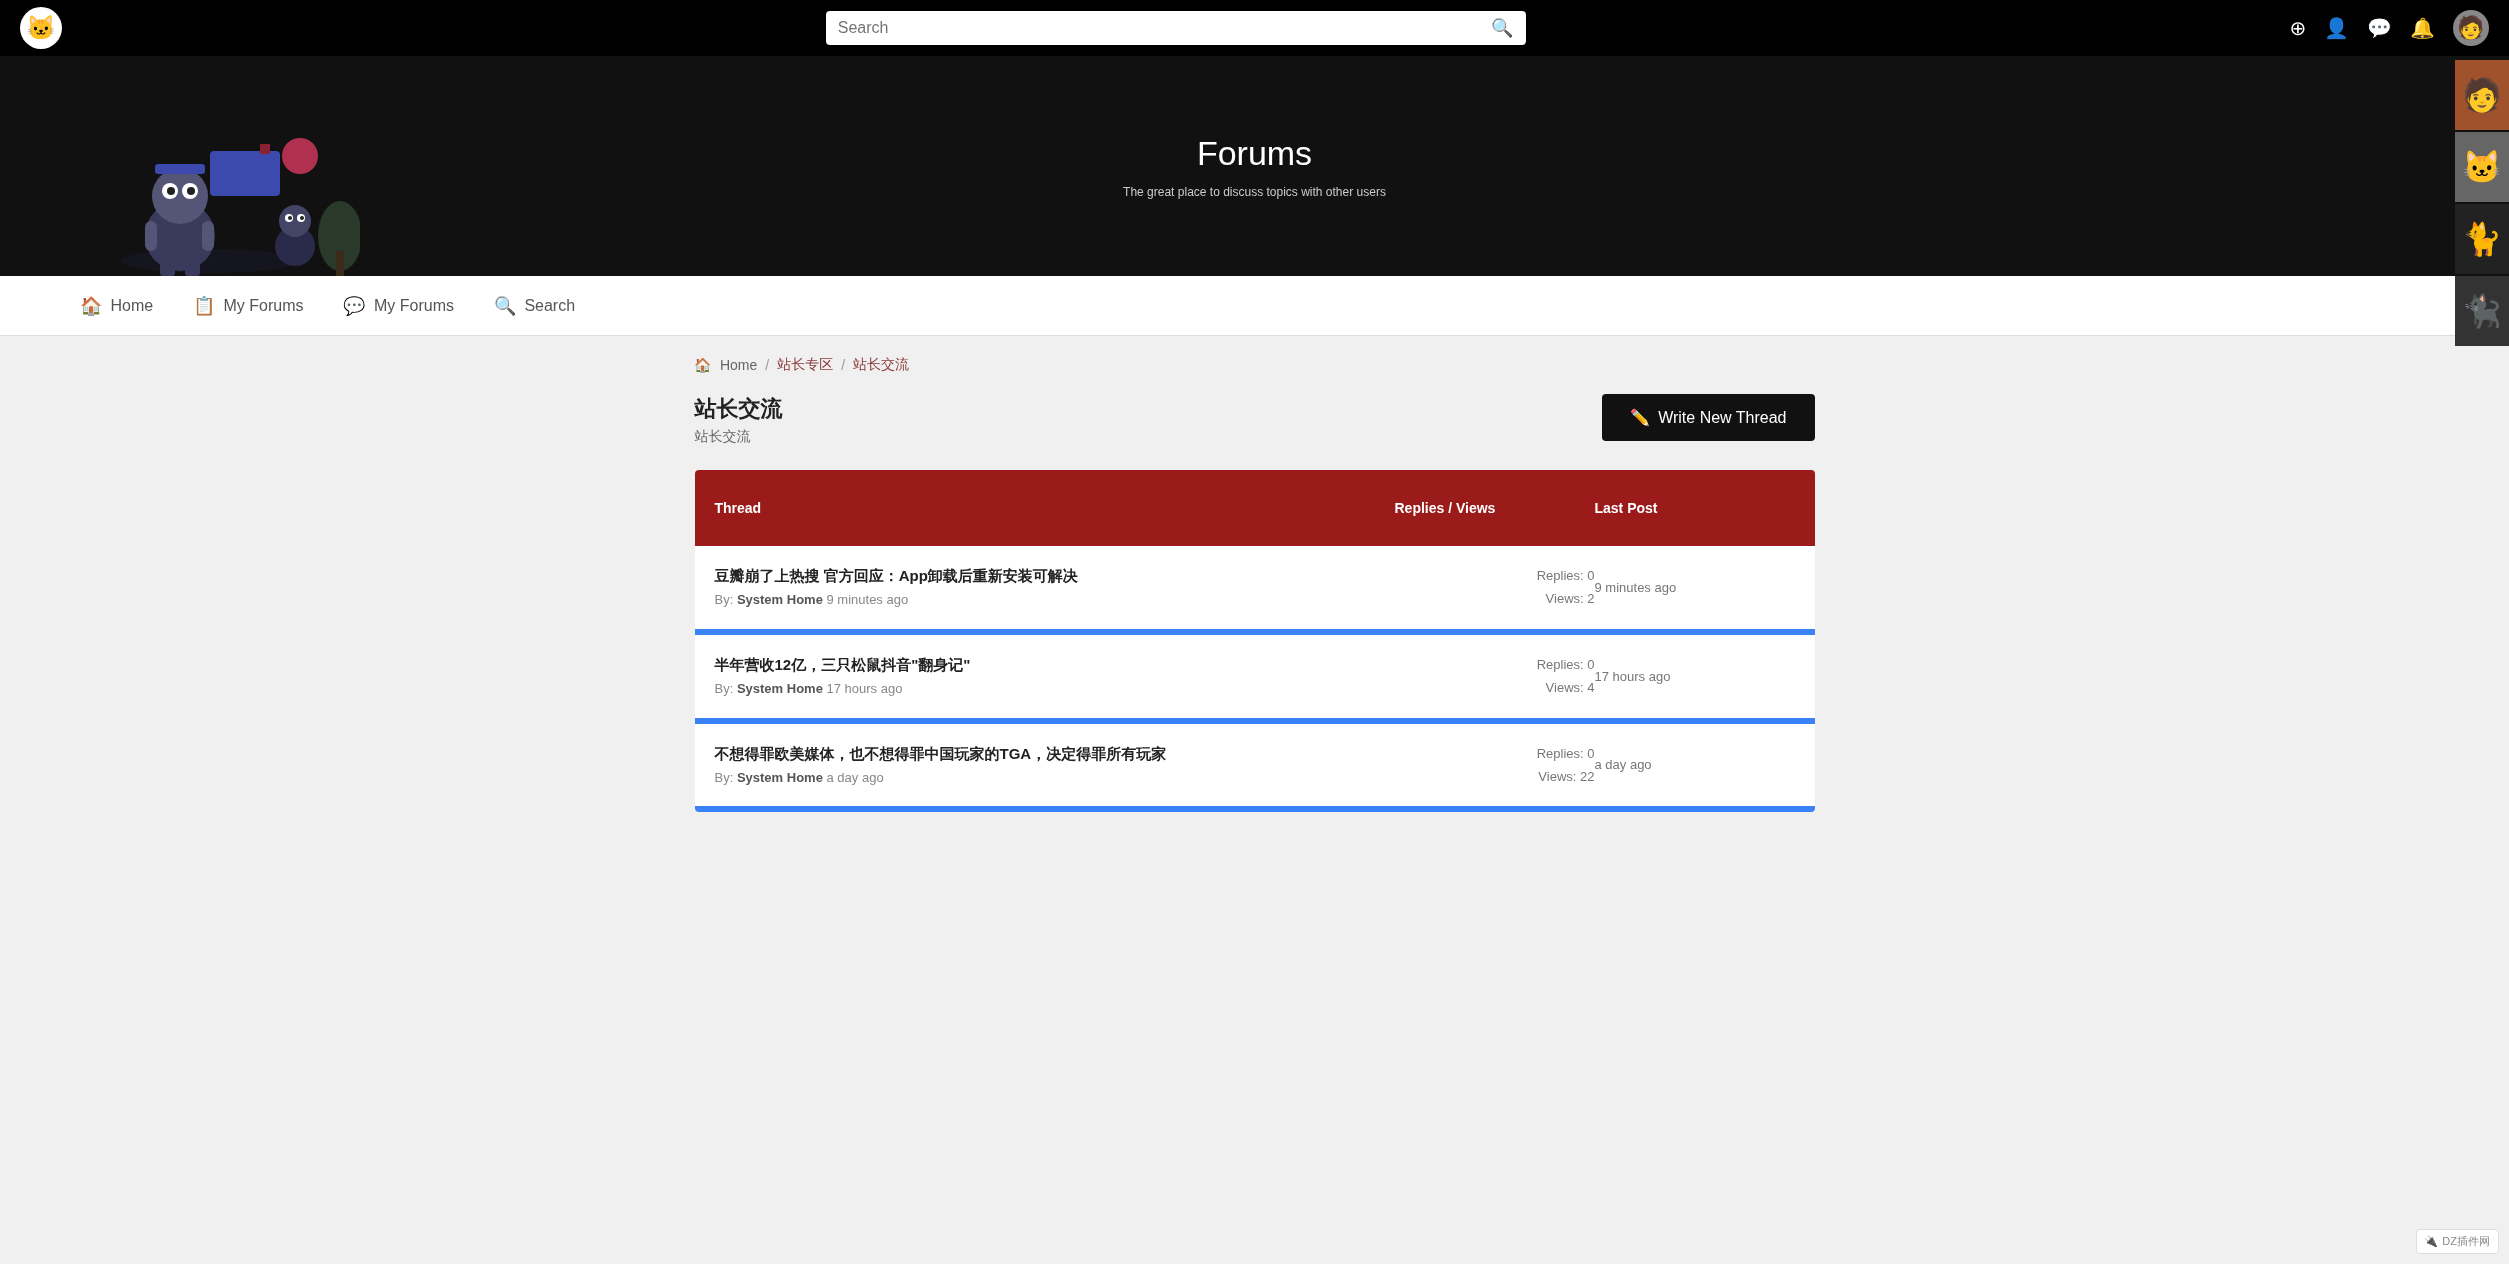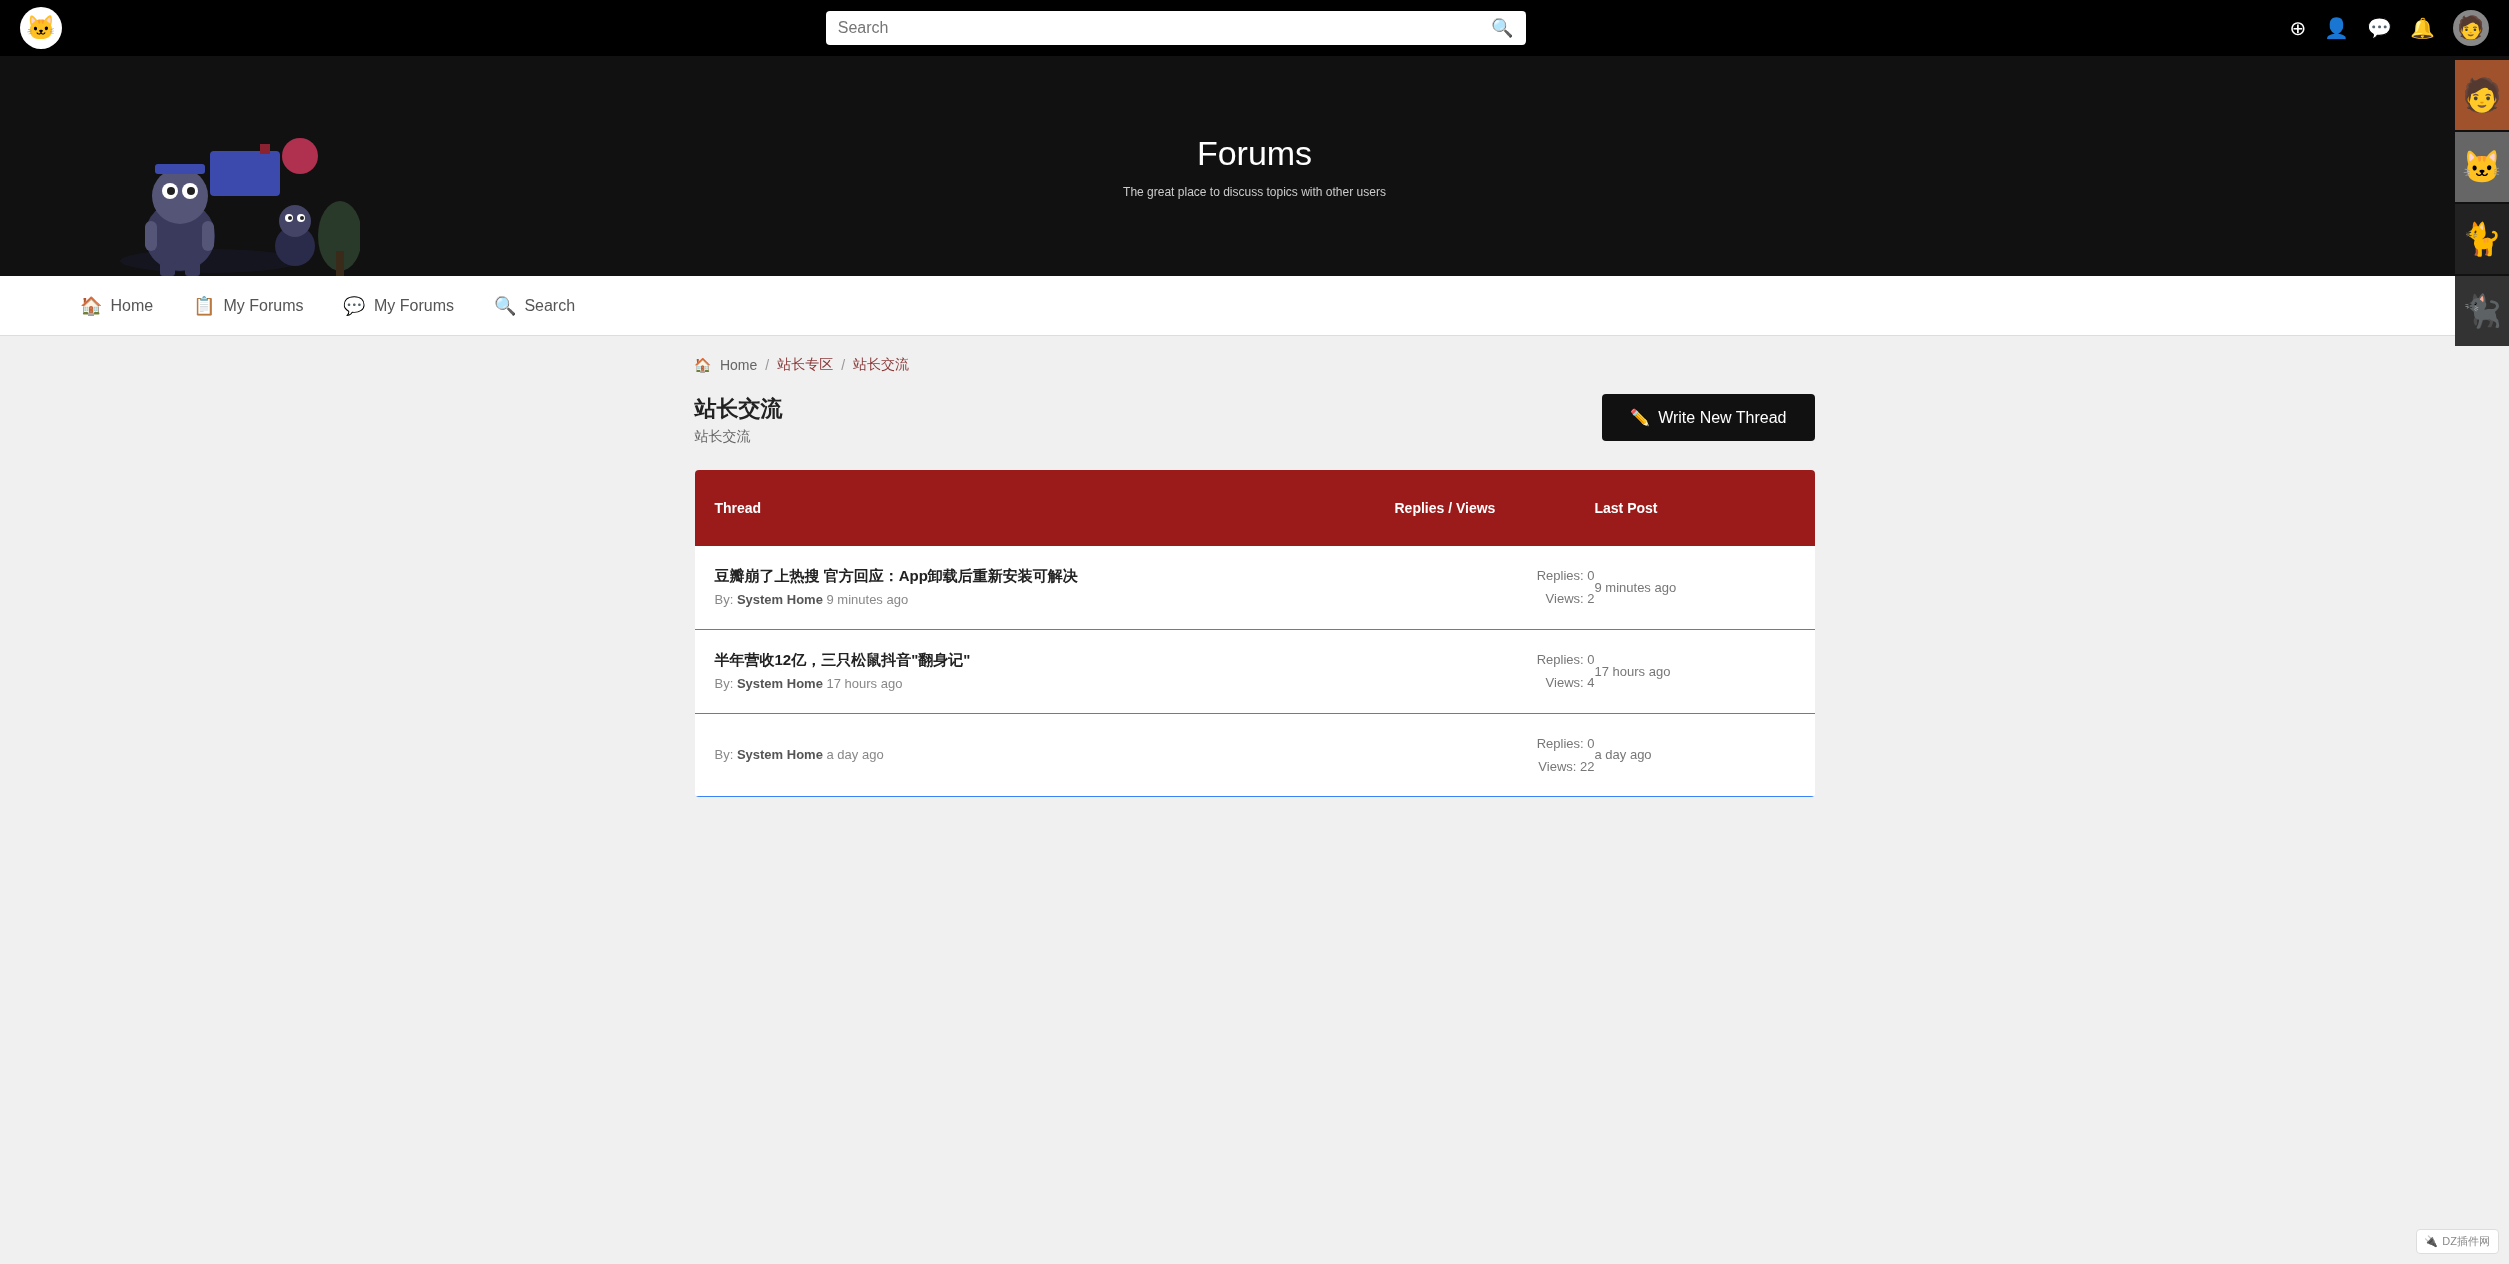--- a/index.html
+++ b/index.html
@@ -190,21 +190,21 @@
     .thread-table-header span {
       color: #fff;
       font-size: 14px;
       font-weight: 600;
     }
     .thread-row {
       background: #fff;
       display: grid;
       grid-template-columns: 1fr 200px 200px;
       padding: 18px 20px;
-      border-bottom: 1px solid #3b82f6;
+      border-bottom: 6px solid #3b82f6;
       align-items: center;
     }
     .thread-title {
       font-size: 15px;
       font-weight: 600;
       color: #222;
       margin-bottom: 6px;
       cursor: pointer;
     }
     .thread-by {
@@ -408,20 +408,21 @@
       <div class="thread-stats">
         Replies: 0<br>
         Views: 4
       </div>
       <div class="thread-lastpost">
         17 hours ago
       </div>
     </div>
         <div class="thread-row">
       <div>
+        <div class="thread-title">不想得罪欧美媒体，也不想得罪中国玩家的TGA，决定得罪所有玩家</div>
         <div class="thread-by">
           By: <strong>System Home</strong> a day ago
         </div>
       </div>
       <div class="thread-stats">
         Replies: 0<br>
         Views: 22
       </div>
       <div class="thread-lastpost">
         a day ago

